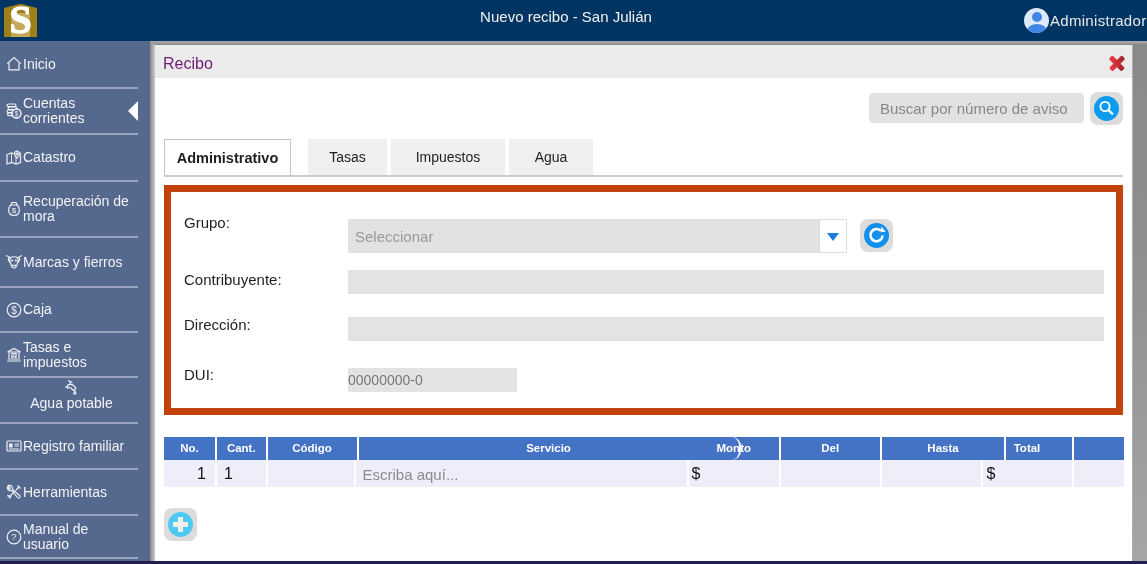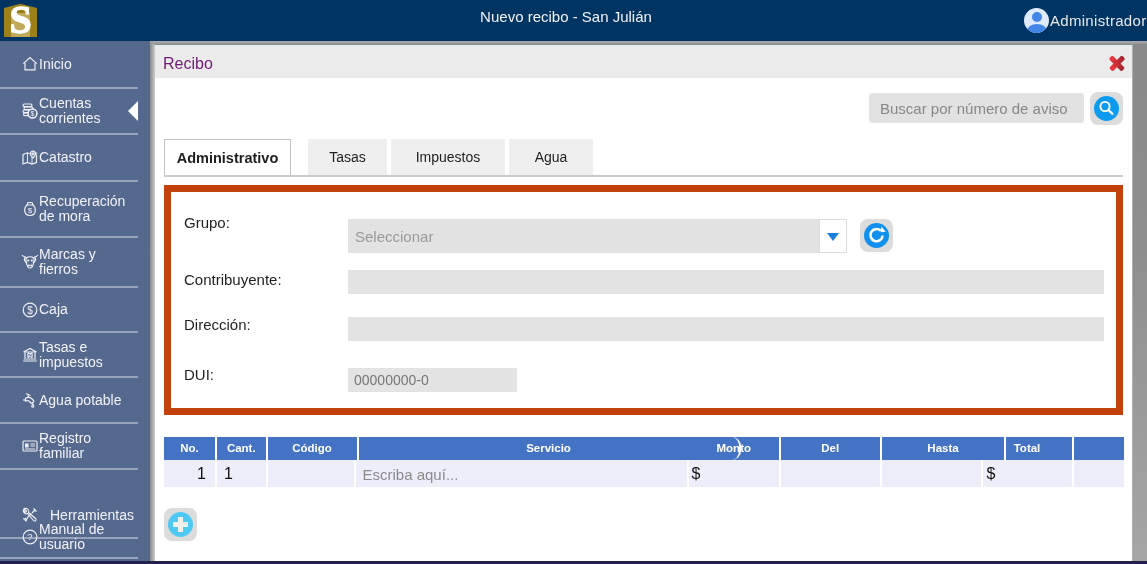--- a/index.html
+++ b/index.html
@@ -13,21 +13,21 @@
 #logo{position:absolute;left:4px;top:3px;width:33px;height:34px;background:#9d8019;clip-path:polygon(0 15%,50% 2%,100% 15%,100% 100%,0 100%);}
 #logo .inner{position:absolute;left:7px;right:7px;top:10px;bottom:0;background:#c2a959;}
 #logo .s{position:absolute;left:0;top:-1px;width:100%;height:100%;display:flex;align-items:center;justify-content:center;font-family:"Liberation Serif",serif;font-weight:bold;font-size:40px;color:#fff;-webkit-text-stroke:1.3px #fff;}
 #title{position:absolute;left:0;top:0;width:1132px;height:33px;display:flex;align-items:center;justify-content:center;color:#f2f2f2;font-size:15px;}
 #avatar{position:absolute;left:1024px;top:8px;width:25px;height:25px;border-radius:50%;background:#dfeafc;overflow:hidden;}
 #avatar .head{position:absolute;left:7.5px;top:4px;width:10px;height:10px;border-radius:50%;background:#4286e8;}
 #avatar .body{position:absolute;left:2.5px;top:15.5px;width:20px;height:14px;border-radius:50%;background:#4286e8;}
 #admin{position:absolute;left:1050px;top:0;height:41px;display:flex;align-items:center;color:#e8e8e8;font-size:15px;letter-spacing:.3px;}
 
 #sidebar{position:absolute;left:0;top:41px;width:150px;height:520px;background:#55688d;}
-.sbitem{position:absolute;left:0;width:138px;border-bottom:2px solid #98a3bb;display:flex;align-items:center;padding-left:21px;color:#f2f3f7;font-size:14px;}
+.sbitem{position:absolute;left:0;width:138px;border-bottom:2px solid #98a3bb;display:flex;align-items:center;padding-left:5px;color:#f2f3f7;font-size:14px;}
 .sbitem svg{flex:0 0 auto;margin-right:0;}
 .sbitem .lbl{line-height:15px;}
 .arrowactive{position:absolute;right:0;top:50%;margin-top:-10px;width:0;height:0;border-top:10px solid transparent;border-bottom:10px solid transparent;border-right:10px solid #fff;}
 
 #bottomline{position:absolute;left:0;bottom:0;width:1147px;height:3px;background:#232050;}
 
 #modal{position:absolute;left:154px;top:44px;width:979px;height:518px;background:#fff;border:1px solid #b0b0b0;border-top-color:#8a8a8a;border-left-color:#c6c6c6;}
 #mheader{position:absolute;left:0;top:0;width:977px;height:33px;background:#ebebeb;}
 #mheader .t{position:absolute;left:8px;top:2px;height:33px;display:flex;align-items:center;font-size:16px;color:#701a75;}
 #closex{position:absolute;left:953px;top:8.5px;width:18px;height:18px;}
@@ -49,21 +49,21 @@
 #tab4{left:345px;width:84px;}
 
 #formbox{position:absolute;left:9px;top:140px;width:959px;height:230px;border:7px solid #c2410c;background:#fff;}
 .flabel{position:absolute;left:13px;line-height:15px;font-size:15px;color:#1f1f1f;}
 .ginput{position:absolute;left:177px;background:#e3e3e3;}
 #selgrupo{position:absolute;left:177px;top:27px;width:471px;height:34px;background:#e2e2e2;display:flex;align-items:center;padding-left:7px;color:#999;font-size:15px;}
 #selarrow{position:absolute;left:648px;top:27px;width:28px;height:34px;background:#fff;border:1px solid #ddd;}
 #selarrow .tri{position:absolute;left:7px;top:13px;width:0;height:0;border-left:6px solid transparent;border-right:6px solid transparent;border-top:8px solid #1a7fdc;}
 #refreshbtn{left:689px;top:27px;}
 #refreshbtn .circ{background:#1190ee;}
-#duival{display:flex;align-items:center;padding-left:6px;color:#777;font-size:14px;}
+#duival{display:flex;align-items:center;color:#777;font-size:14px;}
 
 #tbl{position:absolute;left:9px;top:392px;width:960px;}
 #thead{position:absolute;left:0;top:0;width:960px;height:22.5px;background:#4472c4;}
 .th{position:absolute;top:0;height:22.5px;display:flex;align-items:center;justify-content:center;color:#fff;font-weight:bold;font-size:11.5px;border-right:2px solid #fff;}
 #trow{position:absolute;left:0;top:22.5px;width:960px;height:27px;background:#edeefa;}
 .td{position:absolute;top:0;height:27px;display:flex;align-items:center;padding-top:2px;font-size:16px;color:#111;border-right:2px solid #fff;}
 #plusbtn{left:9px;top:463px;}
 #plusbtn .circ{background:#4ec9f3;}
 .pbar{position:absolute;background:#f2f0ea;}
 </style>
@@ -148,37 +148,37 @@
         <svg width="18" height="18" viewBox="0 0 18 18" fill="none" stroke="#eef0f6" stroke-width="1.2">
           <path d="M2.5 6 L9 2.5 L15.5 6 Z"></path>
           <path d="M4 6.5 V12 M7.3 6.5 V12 M10.7 6.5 V12 M14 6.5 V12"></path>
           <path d="M2.8 13 H15.2 M2.2 15 H15.8"></path>
           <rect x="6.7" y="7.5" width="4.6" height="3.4" fill="#55688d" stroke="none"></rect>
           <rect x="6.9" y="7.6" width="4.2" height="3.2" stroke-width="1"></rect>
           <path d="M7.8 10 L10.2 8.2" stroke-width="0.9"></path>
         </svg>
         <span class="lbl">Tasas e impuestos</span>
       </div>
-      <div class="sbitem" style="top: 337px; height: 46px;">
+      <div class="sbitem" style="top: 337px; height: 46px; flex-direction: column;">
         <svg width="18" height="18" viewBox="0 0 18 18" fill="none" stroke="#eef0f6" stroke-width="1.2">
           <path d="M5 2.5 L9.5 4.5 M7.2 3.5 V6"></path>
           <path d="M4.5 7.5 C6 6 9 6 10.5 7.5 L12.5 9.5 C13 10 13 10.5 12.5 11 L11.5 12 C11 12.5 10.5 12.5 10 12 L8 10 C7 9.5 5.5 9.5 4.5 10 Z"></path>
           <path d="M3 8 V10 M11.8 13 C11.8 13 10.8 14.5 10.8 15.2 a1 1 0 0 0 2 0 C12.8 14.5 11.8 13 11.8 13 Z"></path>
         </svg>
         <span class="lbl">Agua potable</span>
       </div>
       <div class="sbitem" style="top: 383px; height: 46px;">
         <svg width="18" height="18" viewBox="0 0 18 18" fill="none" stroke="#eef0f6" stroke-width="1.2">
           <rect x="2" y="4" width="14" height="10" rx="1"></rect>
           <rect x="4" y="6.5" width="3.6" height="4" fill="#eef0f6" stroke="none"></rect>
           <path d="M9.5 7 H14 M9.5 9 H14 M4 12 H14" stroke-width="1"></path>
         </svg>
         <span class="lbl">Registro familiar</span>
       </div>
-      <div class="sbitem" style="top: 452px; height: 46px; gap: 11px;">
+      <div class="sbitem" style="top: 429px; height: 46px;">
         <svg width="18" height="18" viewBox="0 0 18 18" fill="none" stroke="#eef0f6" stroke-width="1.3">
           <path d="M3 3 C2 4.5 2.2 6 3.5 7 C4.5 7.8 5.5 8 6.5 7.5 L12.5 14.5 C13 15.2 14 15.2 14.6 14.6 C15.2 14 15.2 13 14.5 12.5 L7.5 6.5 C8 5.5 7.8 4.5 7 3.5 C6 2.2 4.5 2 3 3 L5.5 5 L5 6 L3 5.5 Z" stroke-width="1.1"></path>
           <path d="M14.5 3.5 L11 7 M12.5 2.5 L15.5 5.5" stroke-width="1.2"></path>
           <path d="M10.5 7.5 L6.5 11.5 L5 15 L4 14 L4.5 12.5 L3 13 L2.5 12" stroke-width="1.1"></path>
         </svg>
         <span class="lbl">Herramientas</span>
       </div>
       <div class="sbitem" style="top: 475px; height: 43px;">
         <svg width="18" height="18" viewBox="0 0 18 18" fill="none" stroke="#eef0f6" stroke-width="1.2">
           <circle cx="9" cy="9" r="6.8"></circle>

